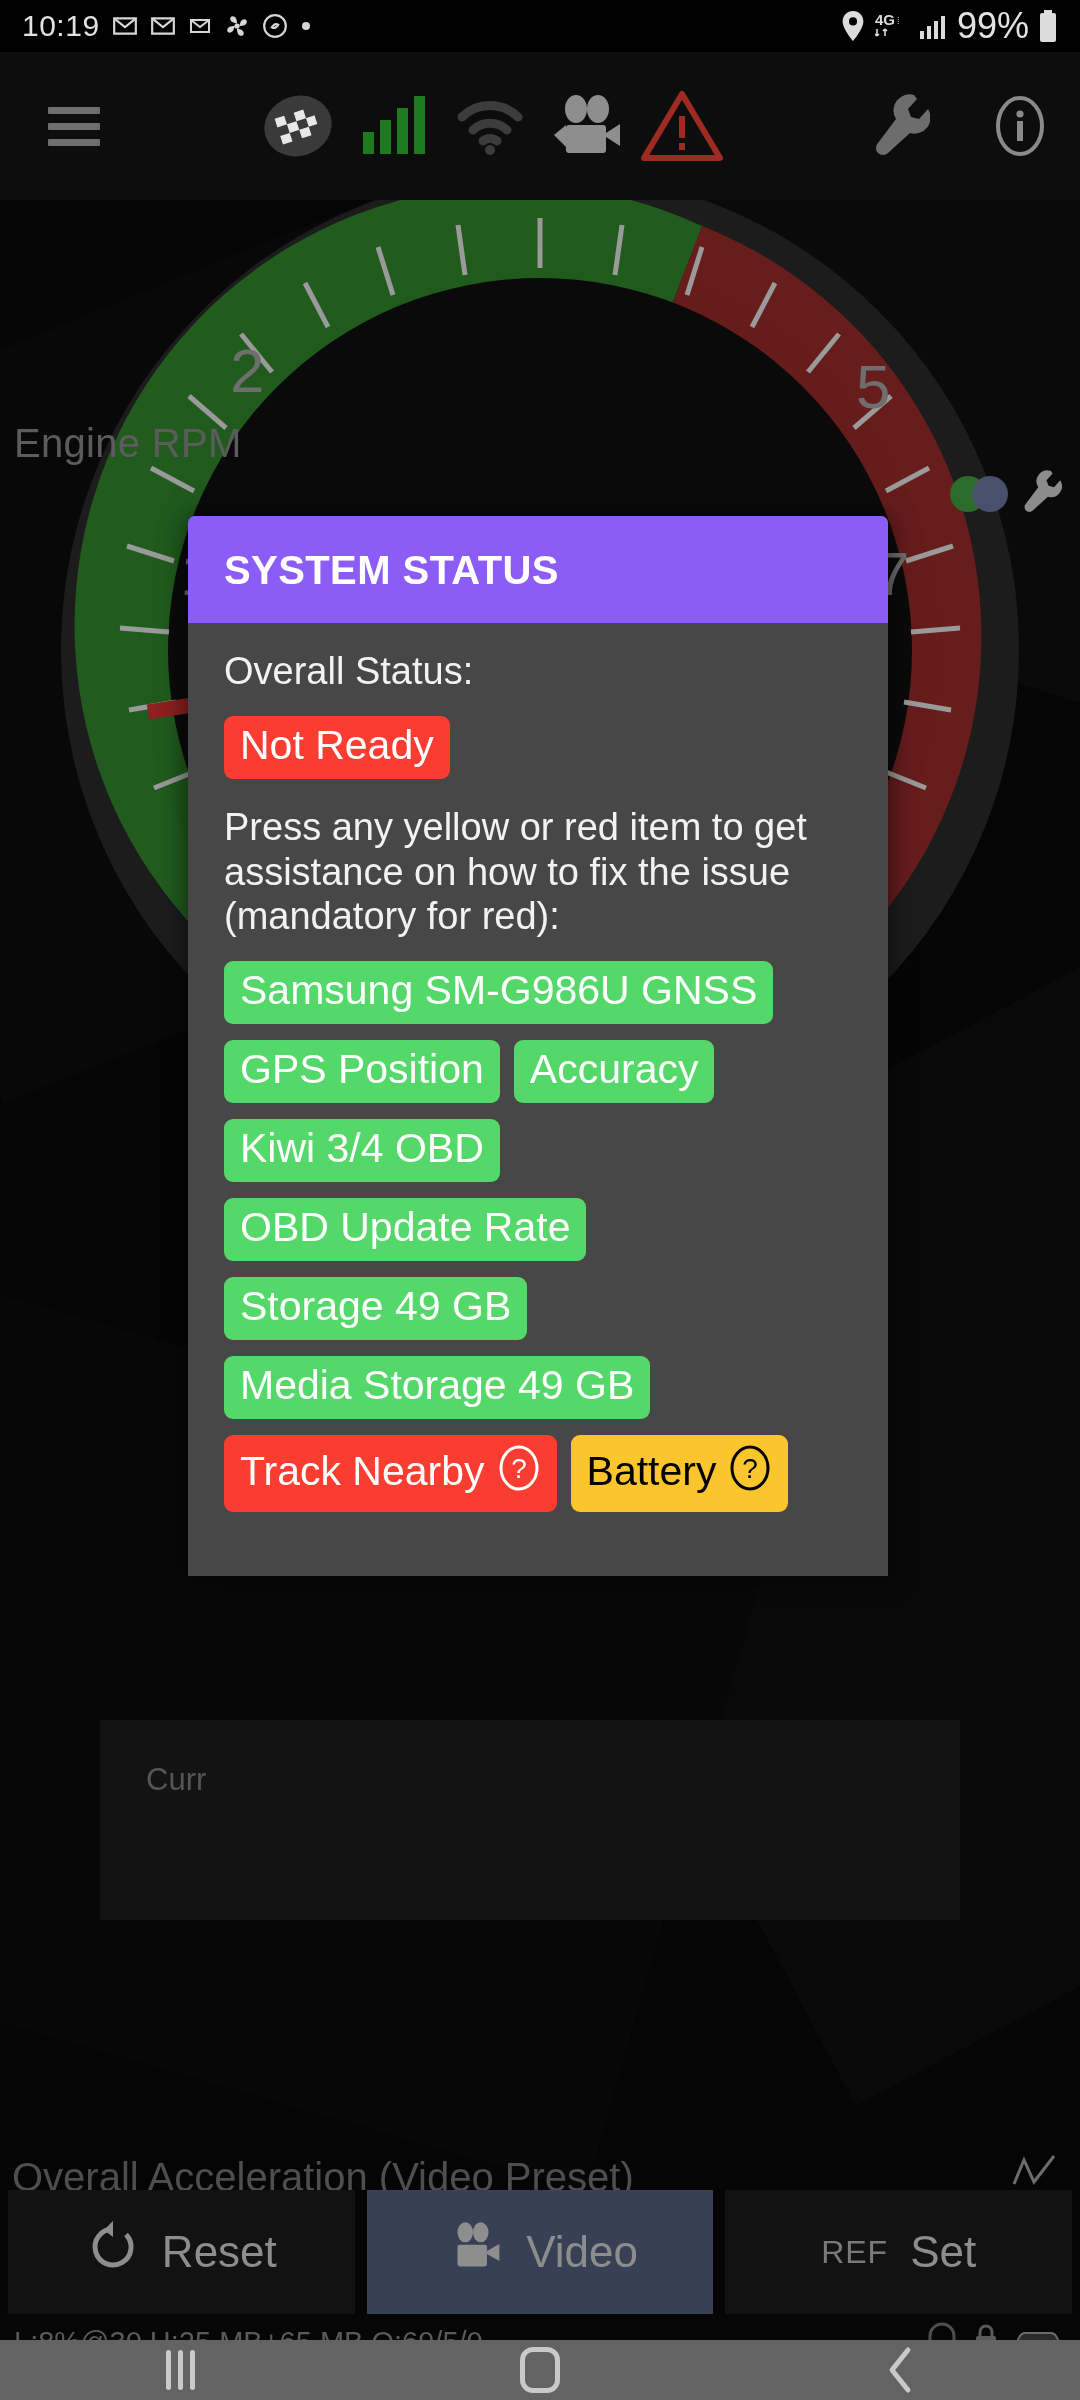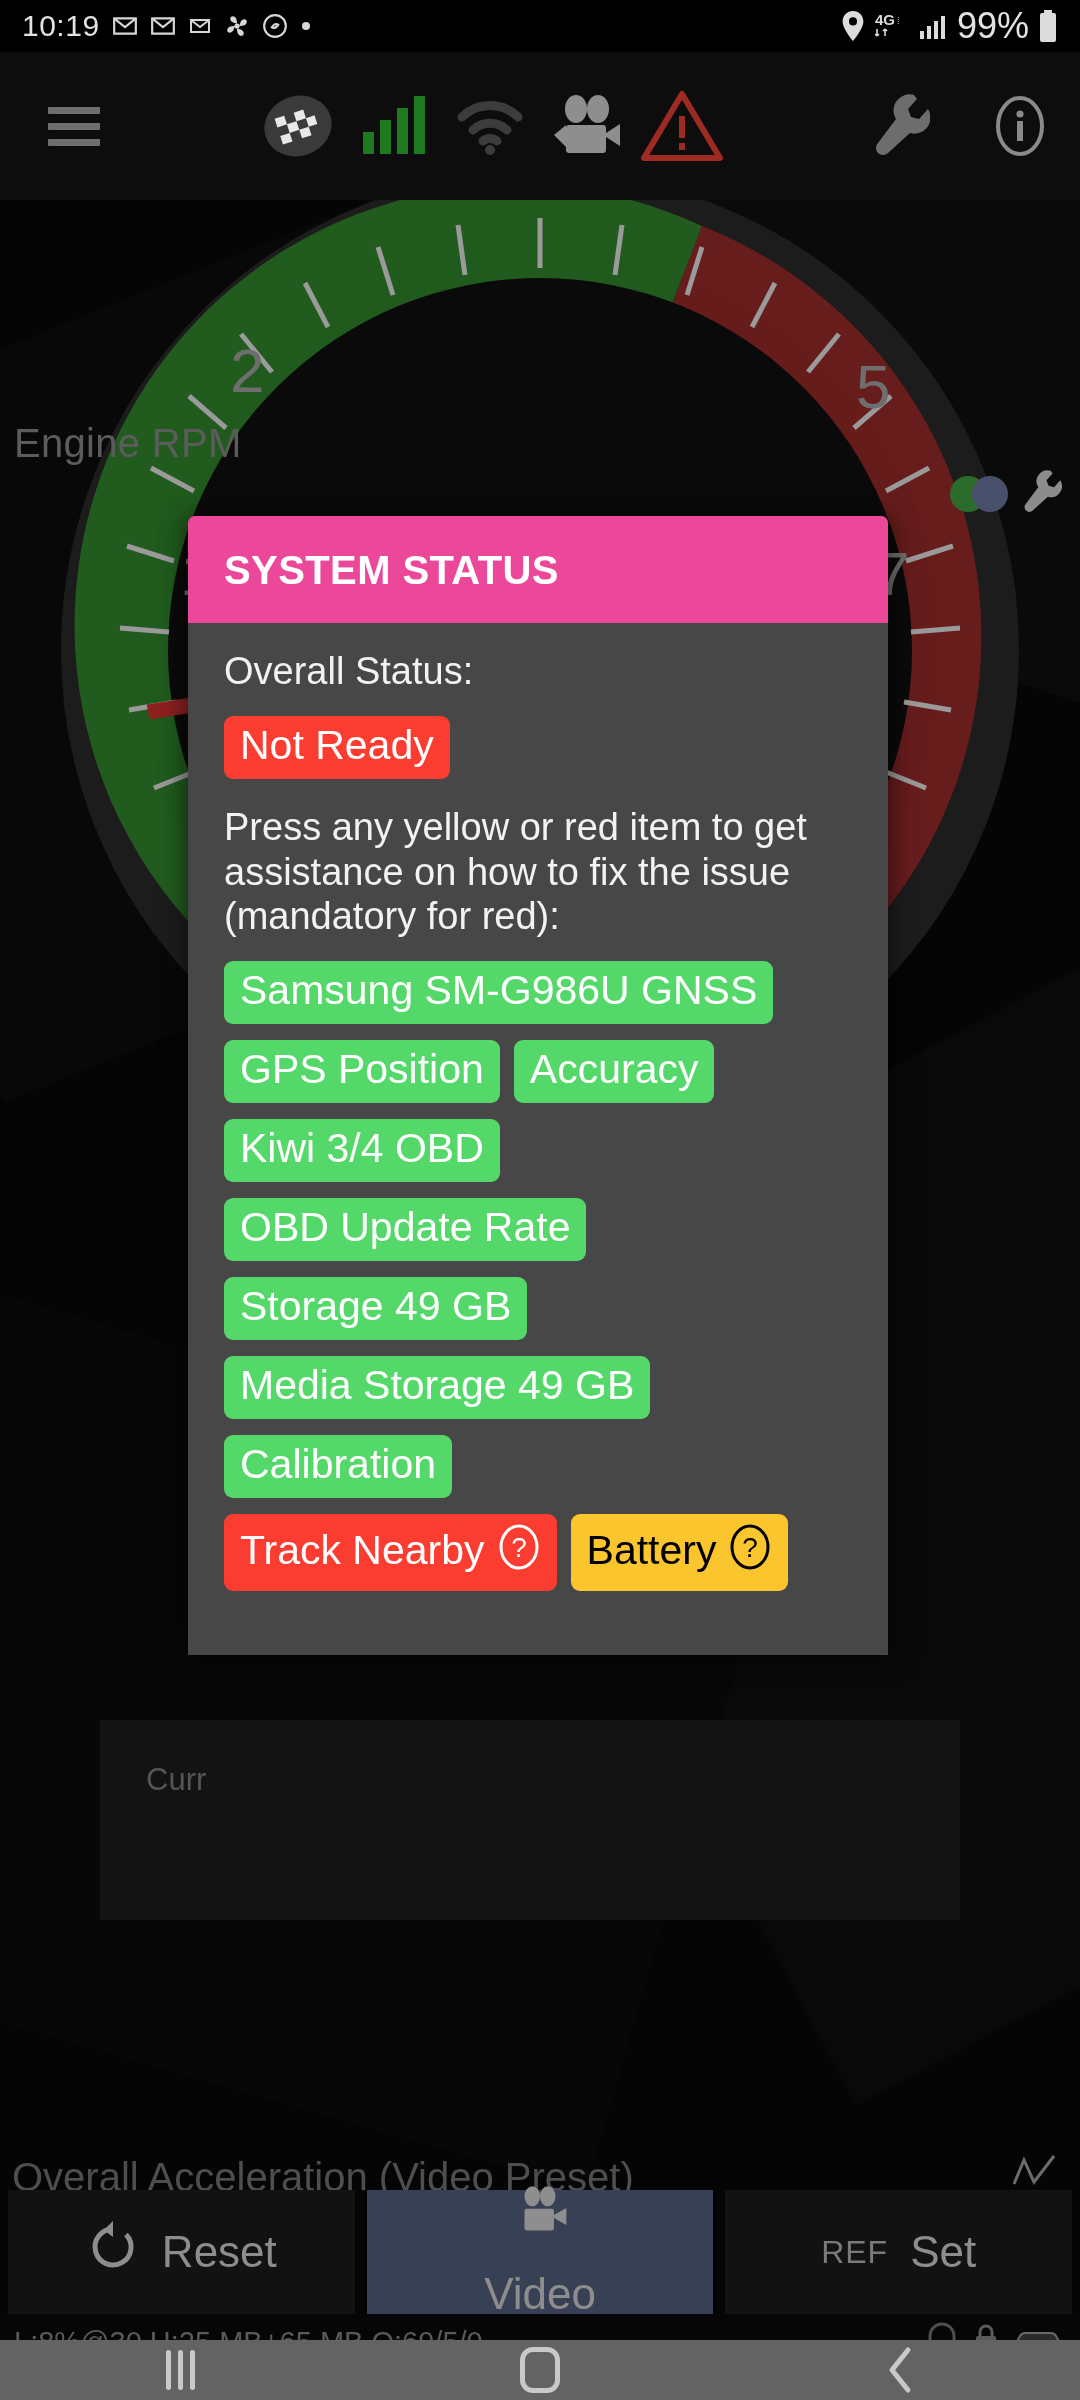--- a/index.html
+++ b/index.html
@@ -59,21 +59,21 @@
   #subpanel { position:absolute; left:100px; top:1520px; width:860px; height:200px; background:#131313; }
   #subpanel .txt { font-size:31px; color:#555; padding:42px 0 0 46px; }
 
   #accelLabel { position:absolute; left:12px; top:1955px; font-size:40px; color:#4e4e4e; }
   #accelIcon  { position:absolute; right:24px; top:1952px; }
 
   
   #btnrow { position:absolute; left:0; top:2190px; width:1080px; height:124px; display:flex; gap:12px; padding:0 8px;}
   .vbtn { flex:1; display:flex; align-items:center; justify-content:center; gap:22px;
           background:#121212; color:#8d8d8d; font-size:44px; }
-  .vbtn.active { background:#384055;flex-direction:column; }
+  .vbtn.active { background:#384055; }
   .refpre { font-size:32px; color:#7a7a7a; letter-spacing:1px; }
 
   
   #logline { position:absolute; left:0; top:2314px; width:1080px; height:56px; background:#060606;
              display:flex; align-items:center; padding:0 14px; }
   #logline .lt { font-size:29px; color:#5a5a5a; white-space:nowrap; }
   #logline .li { margin-left:auto; display:flex; align-items:center; gap:10px; }
 
   
   #navbar { position:absolute; left:0; top:2340px; width:1080px; height:60px; background:#636363;
@@ -83,21 +83,21 @@
   .nav-recent i { display:block; width:5px; height:40px; background:#c9c9c9; border-radius:3px; }
   .nav-home { width:40px; height:46px; border:5px solid #c9c9c9; border-radius:13px; }
 
   
   #dialog {
     position:absolute; left:188px; top:516px; width:700px;
     background:#474747; border-radius:7px 7px 0 0;
     box-shadow:0 0 28px rgba(0,0,0,.65);
   }
   #dialog .dlg-head {
-    background:#ec4899; border-radius:7px 7px 0 0; padding:32px 25px 30px 36px;
+    background:#8b5cf6; border-radius:7px 7px 0 0; padding:32px 25px 30px 36px;
   }
   #dialog .dlg-title { font-size:40px; font-weight:bold; color:#fff; letter-spacing:.4px; }
   #dialog .dlg-body { padding:26px 36px 64px 36px; }
   .dlg-line { font-size:38px; color:#f2f2f2; line-height:1.18; }
   .badge {
     display:inline-flex; align-items:center; gap:12px;
     border-radius:9px; padding:9px 16px 13px 16px;
     font-size:41px; line-height:1.0; white-space:nowrap;
   }
   .badge.green { background:#55d86a; color:#fff; }
@@ -439,25 +439,20 @@
             <span class="badge green">
               <span>Storage 49 GB</span>
             </span>
           </div>
           <div class="badge-row">
             <span class="badge green">
               <span>Media Storage 49 GB</span>
             </span>
           </div>
           <div class="badge-row">
-            <span class="badge green">
-              <span>Calibration</span>
-            </span>
-          </div>
-          <div class="badge-row">
             <span class="badge red">
               <span>Track Nearby</span>
               <span class="qmark"><svg width="44" height="48" viewBox="0 0 44 48">
                   <ellipse cx="22" cy="24" rx="18" ry="21" fill="none" stroke="#fff" stroke-width="3"></ellipse>
                   <text x="22" y="34" text-anchor="middle" font-family="Liberation Sans" font-size="28" fill="#fff">?</text>
                 </svg></span>
             </span>
             <span class="badge yellow">
               <span>Battery</span>
               <span class="qmark"><svg width="44" height="48" viewBox="0 0 44 48">

